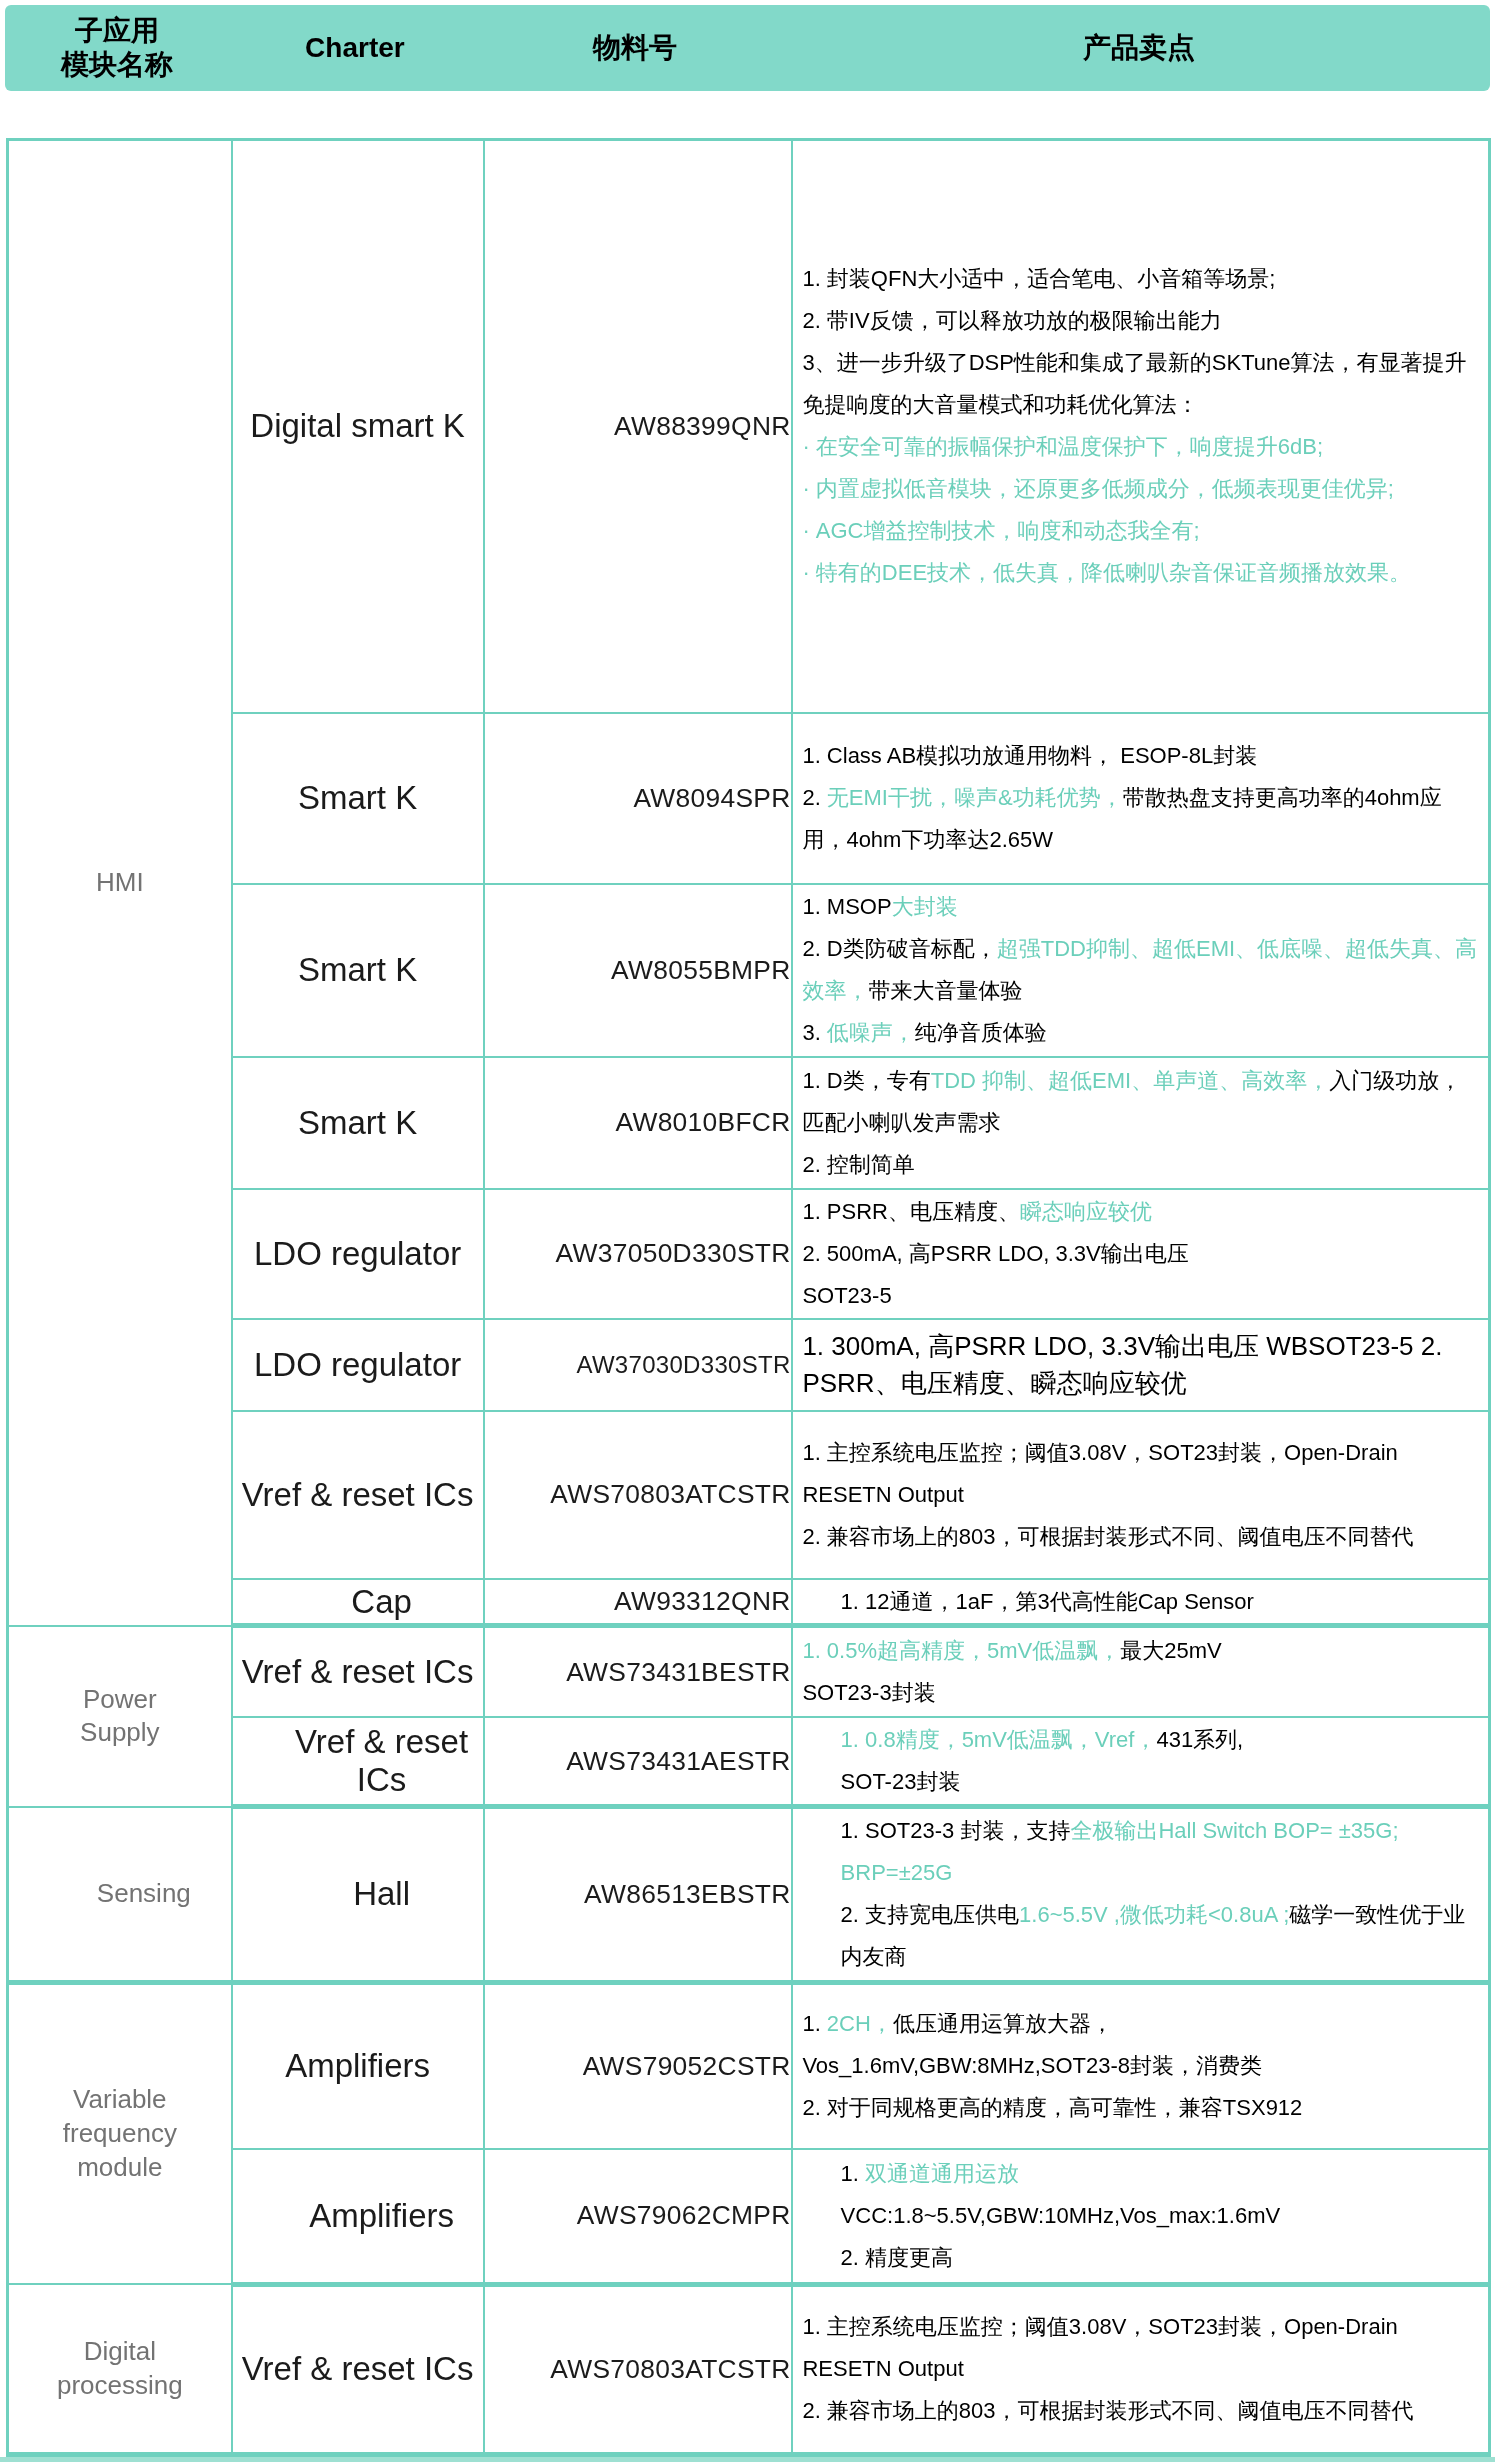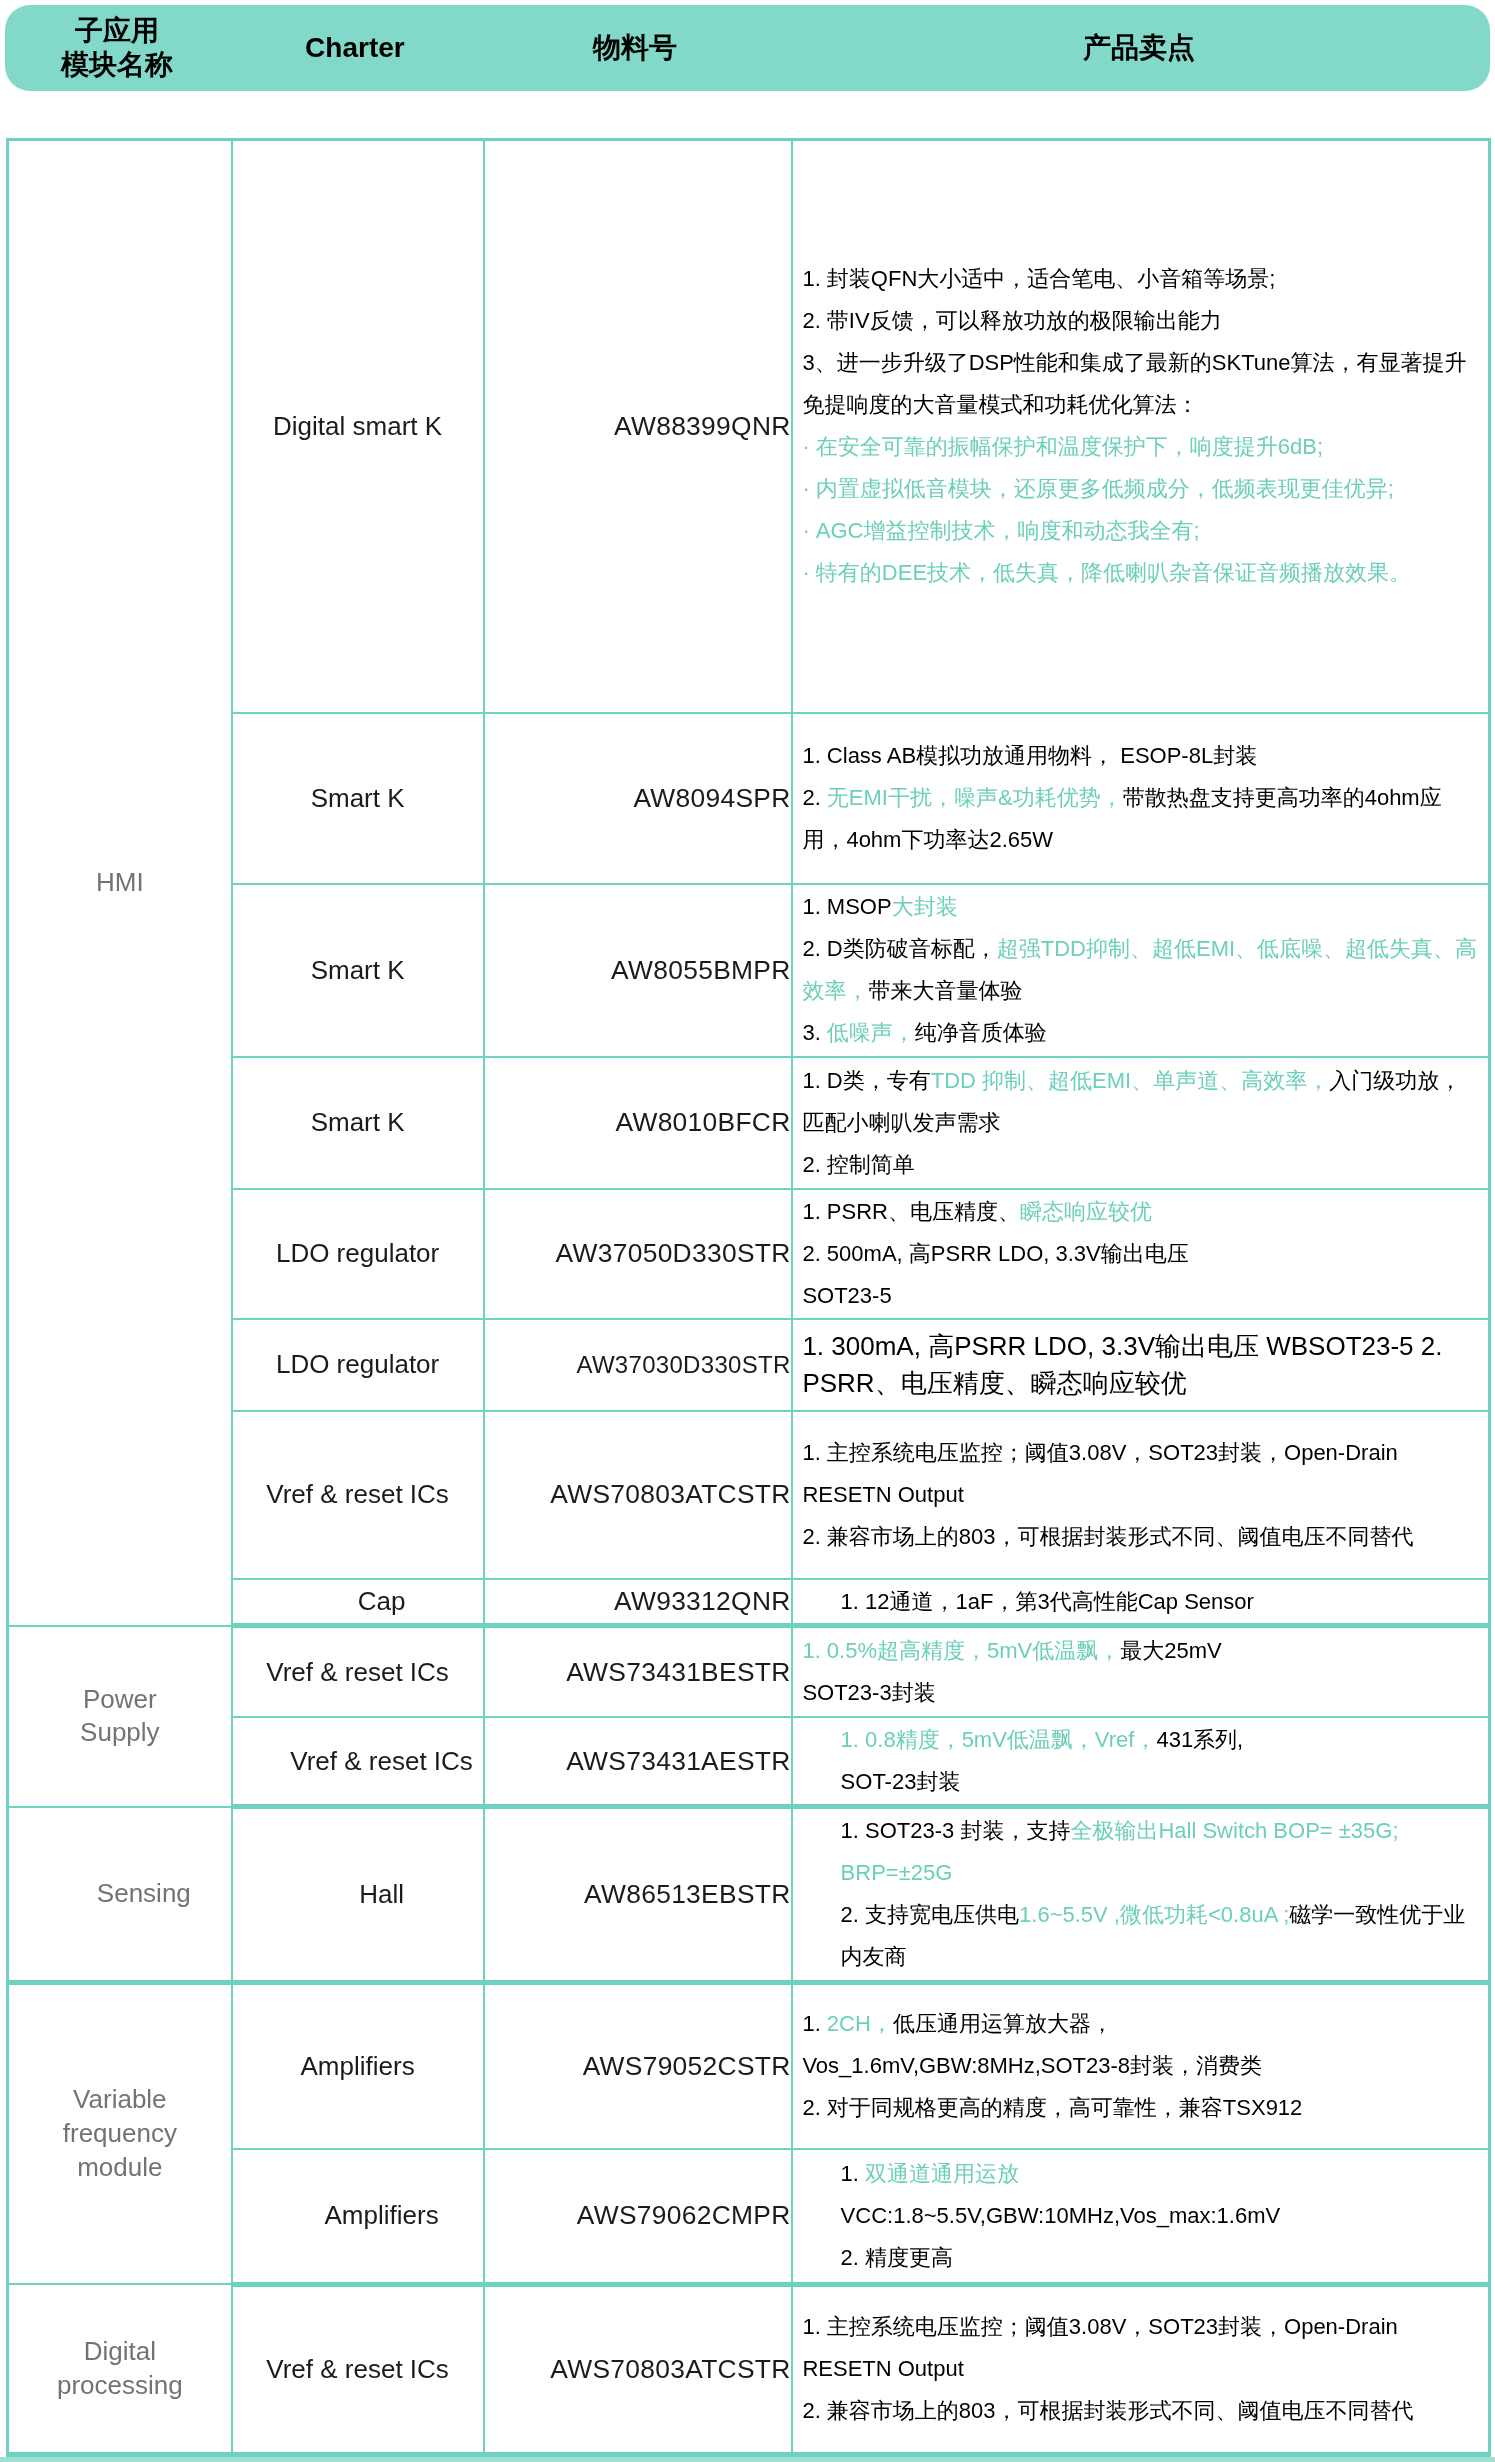--- a/index.html
+++ b/index.html
@@ -7,33 +7,33 @@
     --teal-bg:#82d9c9;
     --teal-text:#6bcfba;
     --ink:#111;
   }
   *{margin:0;padding:0;box-sizing:border-box;}
   html,body{width:1495px;height:2462px;background:#ffffff;
     font-family:"Liberation Sans","DejaVu Sans",sans-serif;color:var(--ink);}
   .page{position:relative;width:1495px;height:2462px;overflow:hidden;background:#fff;}
 
   .hdr{position:absolute;left:4.9px;top:4.9px;width:1485px;height:86px;
-    background:var(--teal-bg);border-radius:25px;display:flex;}
+    background:var(--teal-bg);border-radius:6px;display:flex;}
   .hdr .hcell{display:flex;align-items:center;justify-content:center;text-align:center;
     font-size:28px;font-weight:600;line-height:1.22;white-space:pre-line;color:#000;}
   .hc1{width:224px;} .hc2{width:252px;} .hc3{width:308px;} .hc4{width:700px;}
 
   table.spec{position:absolute;left:6.1px;top:138px;width:1483px;
     border-collapse:collapse;table-layout:fixed;
     border:3.1px solid var(--teal-border);border-bottom:6.1px solid var(--teal-border);}
   table.spec td{border:2.5px solid var(--teal-border);vertical-align:middle;overflow:hidden;}
   tr.sec td{border-bottom-width:5.5px;padding-left:48px;}
 
   td.module{ text-align:center;font-size:26px;line-height:1.3;white-space:pre-line;color:#737373;}
-  td.charter{text-align:center;font-size:26px;color:#1b1b1b;}
+  td.charter{text-align:center;font-size:33px;color:#1b1b1b;}
   td.part{   text-align:right;font-size:26.4px;color:#1b1b1b;letter-spacing:0.3px;}
   td.points{ font-size:22px;line-height:42px;white-space:pre-wrap;
              padding:1.2px 6.1px 1.2px 9.8px;color:#000;text-align:left;}
   td.points.small{font-size:26px;line-height:37px;}
   td.points .tl{color:var(--teal-text);}
 
   .bottom-strip{position:absolute;left:0;bottom:0;width:1495px;height:5.5px;background:#9fe0d2;}
 </style>
 </head>
 <body>

